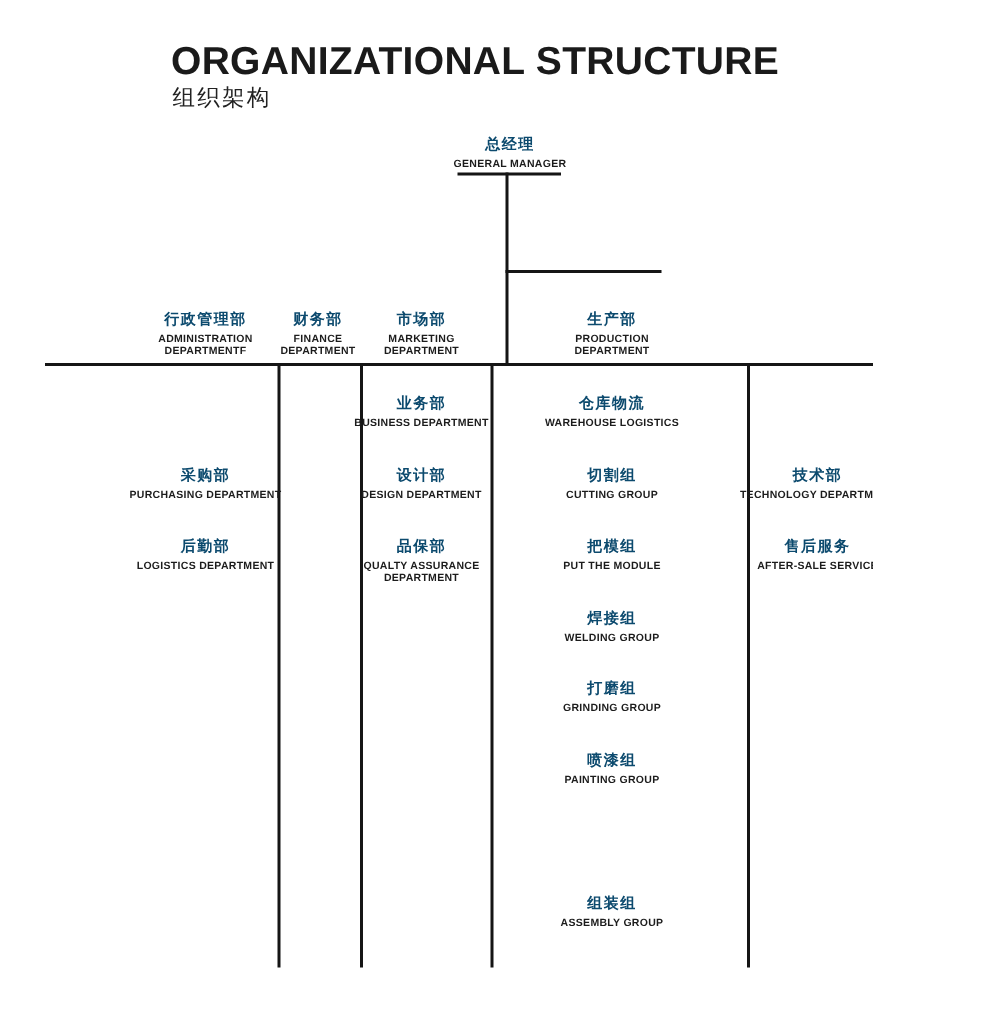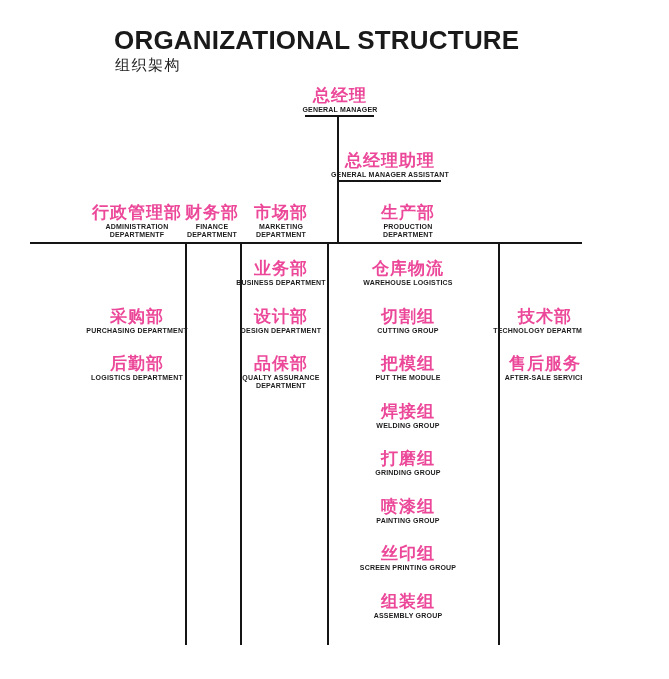--- a/index.html
+++ b/index.html
@@ -34,27 +34,26 @@
     letter-spacing: 1.5px;
     color: #222222;
     white-space: nowrap;
   }
   .node {
     position: absolute;
     transform: translateX(-50%);
     text-align: center;
   }
   .zh {
-    font-size: 17px;
+    font-size: 10px;
     line-height: 13px;
     font-weight: bold;
     letter-spacing: 1px;
     white-space: nowrap;
-    color: #ec4899;
-    font-family: Liberation Mono, monospace;
+    color: #0c4a6e;
   }
   .en {
     font-size: 7px;
     line-height: 8px;
     font-weight: bold;
     letter-spacing: 0.2px;
     margin-top: 3px;
     white-space: nowrap;
     color: #1c1c1c;
   }
@@ -75,24 +74,20 @@
   <div class="title-main">ORGANIZATIONAL STRUCTURE</div>
   <div class="title-sub">组织架构</div>
 
   <div class="node" style="left:340px; top:90px;">
     <div class="zh">总经理</div>
     <div class="en">GENERAL MANAGER</div>
   </div>
   <div class="line hline" style="left:305px; top:115px; width:69px;"></div>
   <div class="line vline" style="left:337px; top:115px; height:128px;"></div>
 
-  <div class="node" style="left:390px; top:155px;">
-    <div class="zh">总经理助理</div>
-    <div class="en">GENERAL MANAGER ASSISTANT</div>
-  </div>
   <div class="line hline" style="left:337px; top:180px; width:104px;"></div>
 
   <div class="line hline" style="left:30px; top:242px; width:605px;"></div>
 
   <div class="line vline" style="left:185px; top:244px; height:401px;"></div>
   <div class="line vline" style="left:240px; top:244px; height:401px;"></div>
   <div class="line vline" style="left:327px; top:244px; height:401px;"></div>
   <div class="line vline" style="left:498px; top:244px; height:401px;"></div>
 
   <div class="node" style="left:137px; top:207px;">
@@ -151,24 +146,20 @@
     <div class="en">WELDING GROUP</div>
   </div>
   <div class="node" style="left:408px; top:453px;">
     <div class="zh">打磨组</div>
     <div class="en">GRINDING GROUP</div>
   </div>
   <div class="node" style="left:408px; top:501px;">
     <div class="zh">喷漆组</div>
     <div class="en">PAINTING GROUP</div>
   </div>
-  <div class="node" style="left:408px; top:548px;">
-    <div class="zh">丝印组</div>
-    <div class="en">SCREEN PRINTING GROUP</div>
-  </div>
   <div class="node" style="left:408px; top:596px;">
     <div class="zh">组装组</div>
     <div class="en">ASSEMBLY GROUP</div>
   </div>
 
   <div class="node" style="left:545px; top:311px;">
     <div class="zh">技术部</div>
     <div class="en">TECHNOLOGY DEPARTMENT</div>
   </div>
   <div class="node" style="left:545px; top:358px;">

